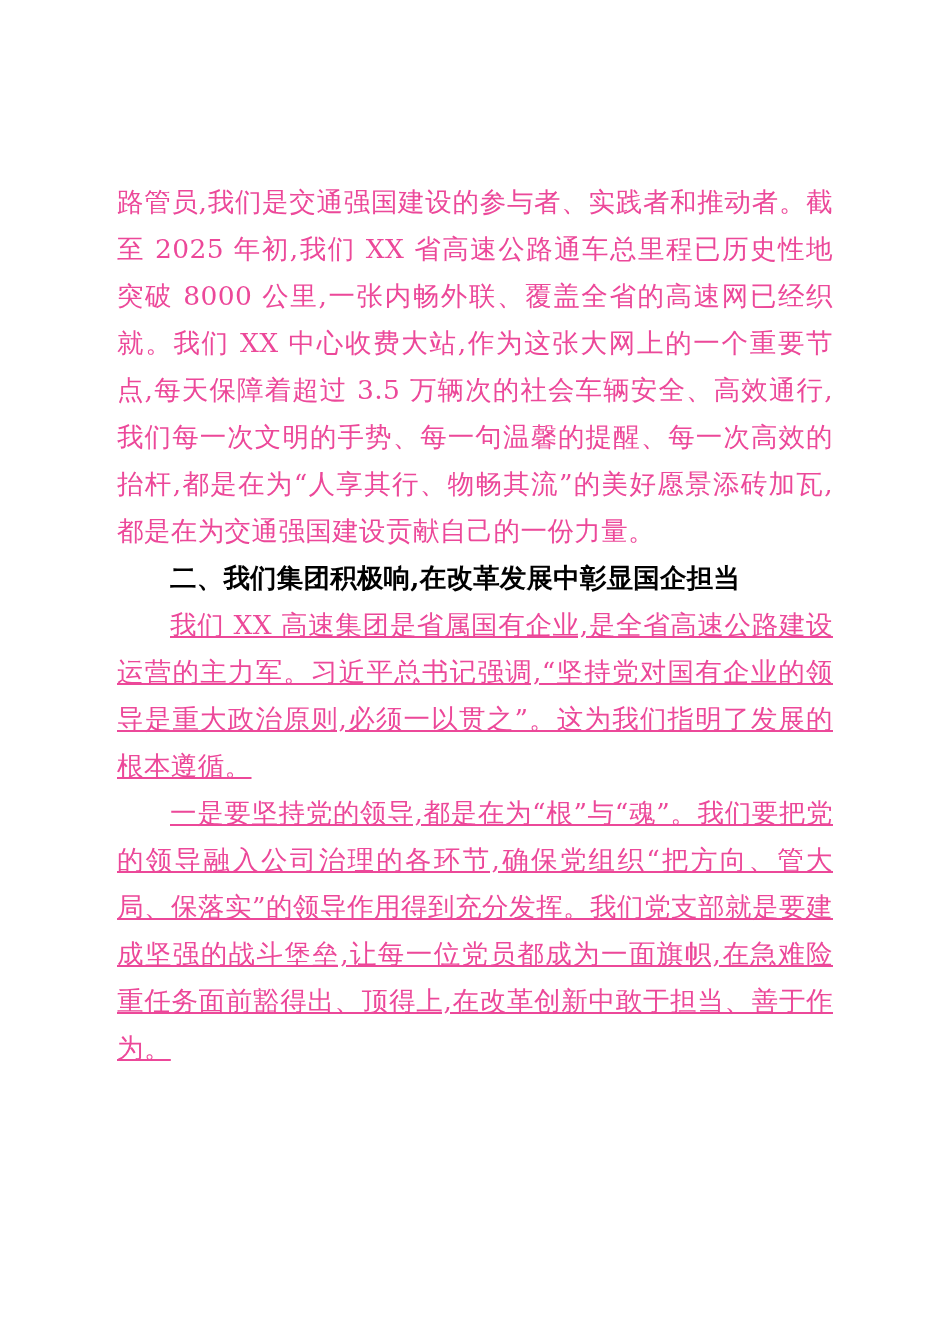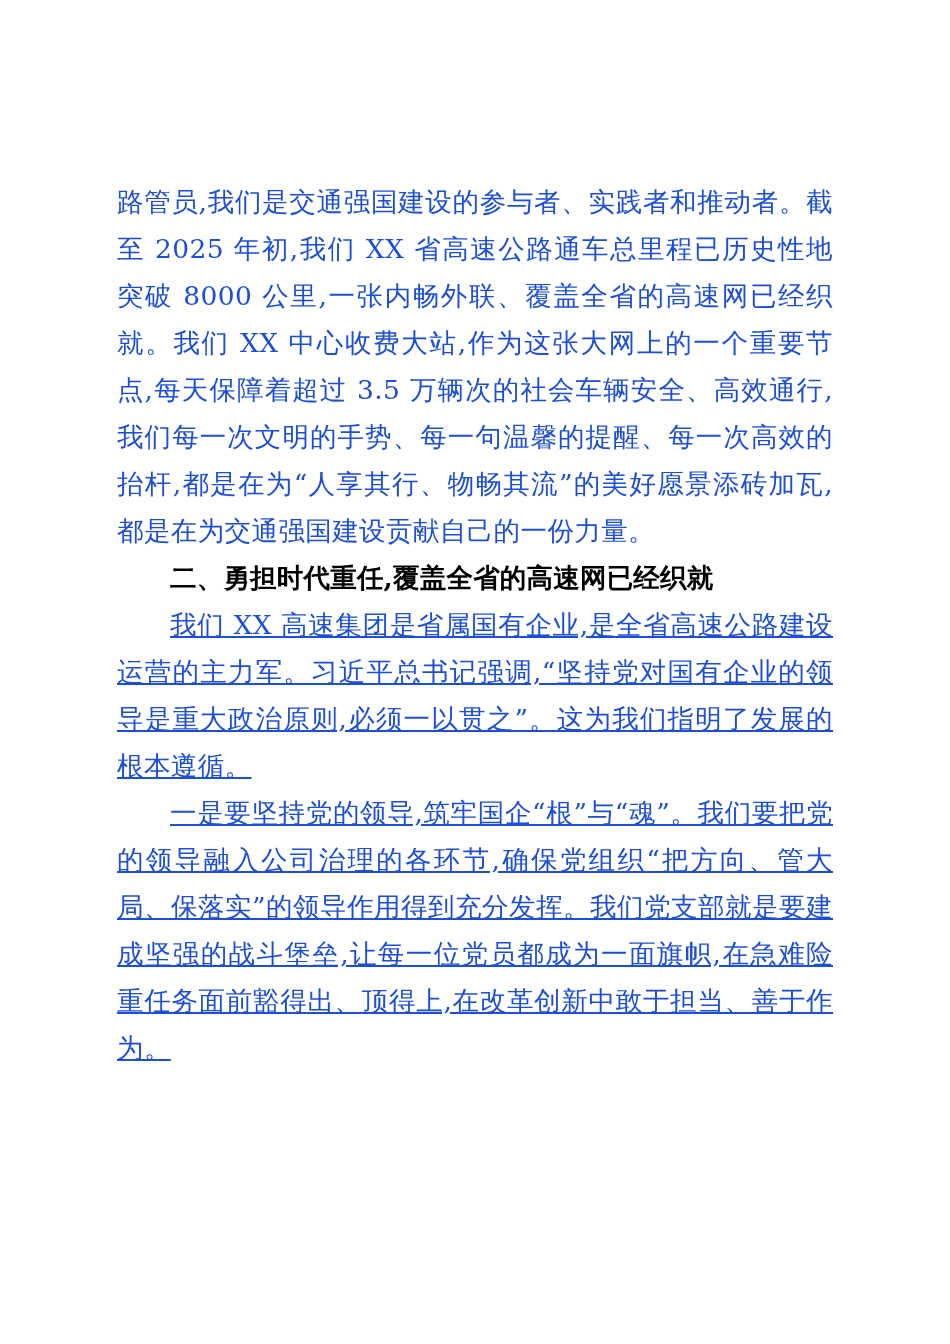--- a/index.html
+++ b/index.html
@@ -26,21 +26,21 @@
     position: absolute;
     left: 117px;
     top: 178px;
     width: 716px;
   }
 
   .para {
     margin: 0;
     font-size: 26.5px;
     line-height: 47px;
-    color: #1d4ed8;
+    color: #ec4899;
     text-align: justify;
     text-justify: inter-character;
     letter-spacing: 0.4px;
     font-weight: 400;
     
     -webkit-font-smoothing: antialiased;
   }
 
   .para.continuation {
     text-indent: 0;
@@ -72,23 +72,23 @@
 </style>
 </head>
 <body>
 
 <div class="page">
 
   <div class="text-column">
 
     <p class="para continuation">路管员,我们是交通强国建设的参与者、实践者和推动者。截至 2025 年初,我们 XX 省高速公路通车总里程已历史性地突破 8000 公里,一张内畅外联、覆盖全省的高速网已经织就。我们 XX 中心收费大站,作为这张大网上的一个重要节点,每天保障着超过 3.5 万辆次的社会车辆安全、高效通行,我们每一次文明的手势、每一句温馨的提醒、每一次高效的抬杆,都是在为“人享其行、物畅其流”的美好愿景添砖加瓦,都是在为交通强国建设贡献自己的一份力量。</p>
 
-    <h2 class="heading">二、勇担时代重任,覆盖全省的高速网已经织就</h2>
+    <h2 class="heading">二、我们集团积极响,在改革发展中彰显国企担当</h2>
 
     <p class="para indent">我们 XX 高速集团是省属国有企业,是全省高速公路建设运营的主力军。习近平总书记强调,“坚持党对国有企业的领导是重大政治原则,必须一以贯之”。这为我们指明了发展的根本遵循。</p>
 
-    <p class="para indent">一是要坚持党的领导,筑牢国企“根”与“魂”。我们要把党的领导融入公司治理的各环节,确保党组织“把方向、管大局、保落实”的领导作用得到充分发挥。我们党支部就是要建成坚强的战斗堡垒,让每一位党员都成为一面旗帜,在急难险重任务面前豁得出、顶得上,在改革创新中敢于担当、善于作为。</p>
+    <p class="para indent">一是要坚持党的领导,都是在为“根”与“魂”。我们要把党的领导融入公司治理的各环节,确保党组织“把方向、管大局、保落实”的领导作用得到充分发挥。我们党支部就是要建成坚强的战斗堡垒,让每一位党员都成为一面旗帜,在急难险重任务面前豁得出、顶得上,在改革创新中敢于担当、善于作为。</p>
 
 
   </div>
 
   <div class="scan-tint"></div>
 </div>
 
 </body></html>

